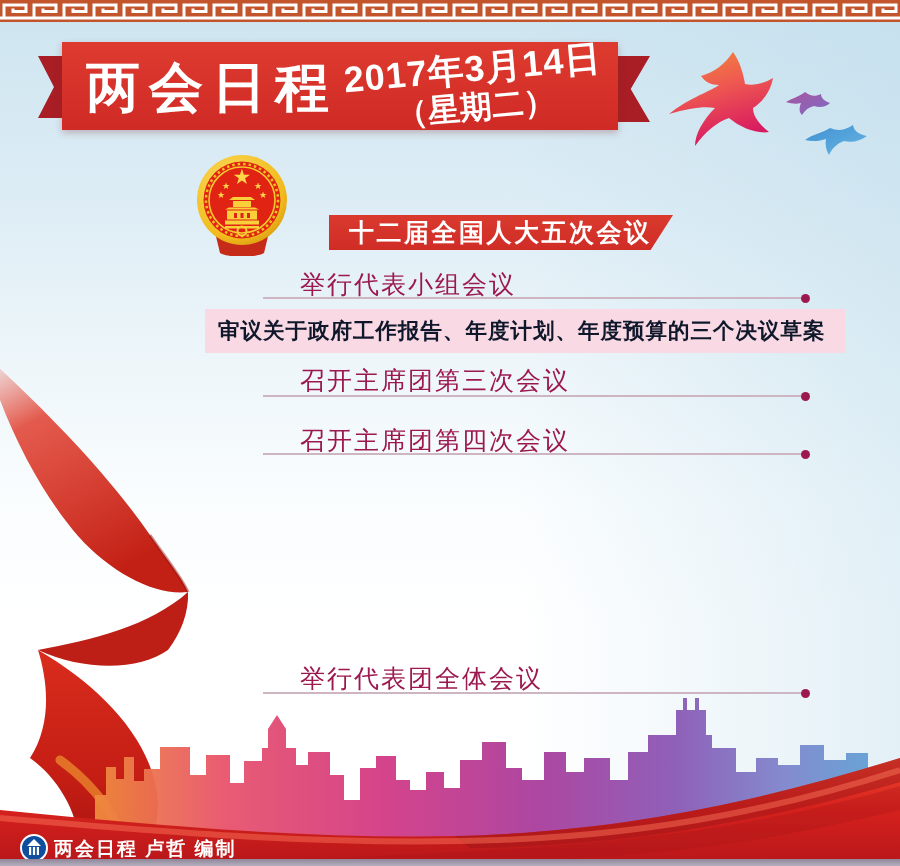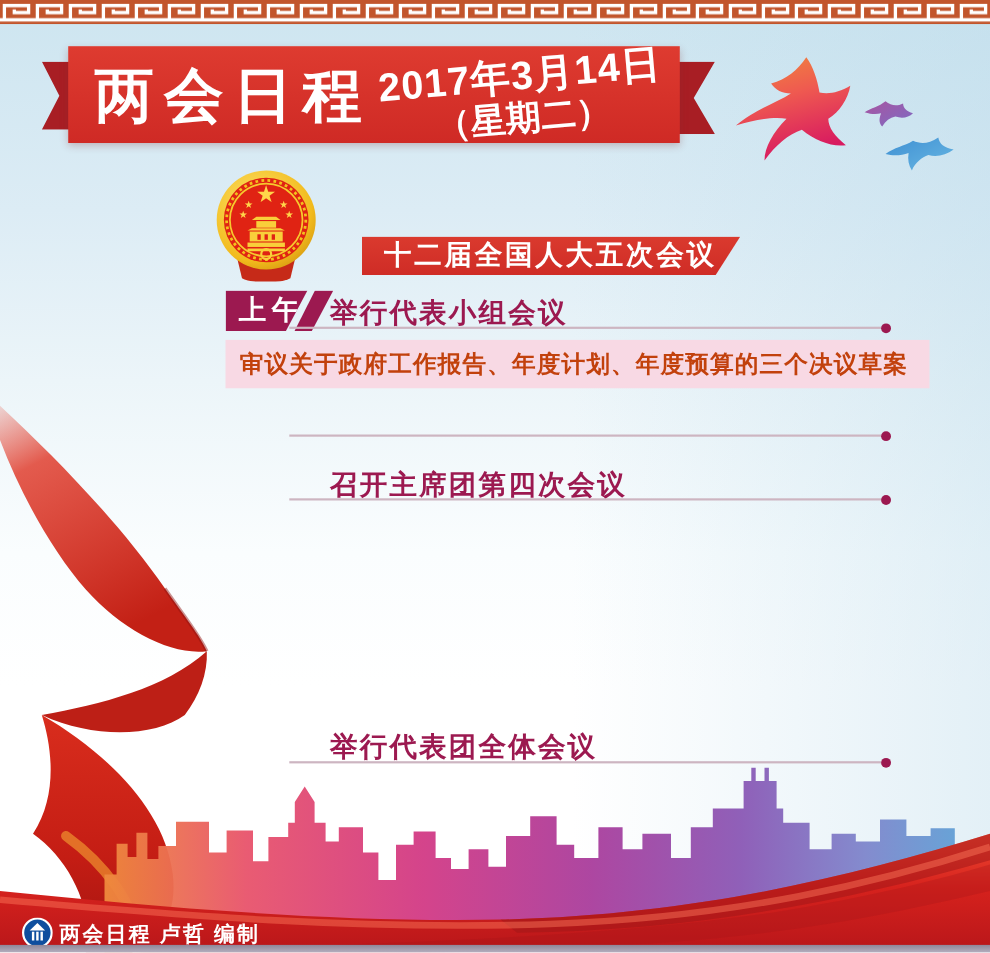--- a/index.html
+++ b/index.html
@@ -43,25 +43,25 @@
 
   
   .badge{position:absolute;left:205px;width:98px;height:37px;z-index:3;}
   .badge .main{position:absolute;left:0;top:0;width:98px;height:37px;background:#9c1950;
     clip-path:polygon(0 0,76% 0,56% 100%,0 100%);
     color:#fff;font-size:25px;font-weight:bold;line-height:37px;
     padding-left:12px;letter-spacing:5px;box-sizing:border-box;}
   .badge .flag{position:absolute;left:0;top:0;width:98px;height:37px;background:#9c1950;
     clip-path:polygon(83% 0,100% 0,80% 100%,64% 100%);}
   .hline{position:absolute;left:300px;z-index:3;color:#9c1950;
-    font-size:25px;font-weight:bold;letter-spacing:2px;white-space:nowrap;}
+    font-size:25px;font-weight:normal;letter-spacing:2px;white-space:nowrap;}
   .rule{position:absolute;left:263px;width:538px;height:2px;background:#cdb5c1;z-index:3;}
   .rule::after{content:"";position:absolute;right:-9px;top:-3.5px;width:9px;height:9px;
     border-radius:50%;background:#9c1950;}
-  .pink{position:absolute;left:205px;background:#f8d9e4;color:#c2410c;z-index:3;
+  .pink{position:absolute;left:205px;background:#f8d9e4;color:#0f172a;z-index:3;
     font-weight:bold;letter-spacing:1px;box-sizing:border-box;}
   .pink1{top:309px;width:640px;height:44px;font-size:21.5px;line-height:44px;padding-left:13px;white-space:nowrap;}
   .pink2{top:464px;width:645px;height:184px;font-size:21.5px;line-height:28px;padding:10px 14px;text-align:justify;}
 
   .b1{top:264px;} .t1{top:268px;} .r1{top:297px;}
   .f1{top:364px;} .r2{top:395px;}
   .b2{top:420px;} .t2{top:424px;} .r3{top:453px;}
   .f2{top:662px;} .r4{top:692px;}
 
   
@@ -194,27 +194,24 @@
     <g fill="#e02313">
       <rect x="38" y="63" width="3" height="5"></rect>
       <rect x="44.5" y="63" width="3" height="5"></rect>
       <rect x="51" y="63" width="3" height="5"></rect>
     </g>
     <circle cx="46" cy="81" r="4.5" fill="none" stroke="#f9cf3a" stroke-width="2"></circle>
   </svg>
 
   <div class="session-banner content">十二届全国人大五次会议</div>
 
-  <div class="badge b1 content">
-    <span class="flag"></span>
-    <span class="main">上午</span>
-  </div>
   <div class="hline t1 content">举行代表小组会议</div>
   <div class="rule r1 content"></div>
   <div class="pink pink1 content">审议关于政府工作报告、年度计划、年度预算的三个决议草案</div>
+  <div class="hline f1 content">召开主席团第三次会议</div>
   <div class="rule r2 content"></div>
 
   <div class="hline t2 content">召开主席团第四次会议</div>
   <div class="rule r3 content"></div>
   <div class="hline f2 content">举行代表团全体会议</div>
   <div class="rule r4 content"></div>
 
   <svg class="logo" width="28" height="28" viewBox="0 0 28 28">
     <circle cx="14" cy="14" r="13" fill="#0f4e9e" stroke="#ffffff" stroke-width="2"></circle>
     <path d="M14,5 L7,12 H21 Z" fill="#ffffff"></path>

